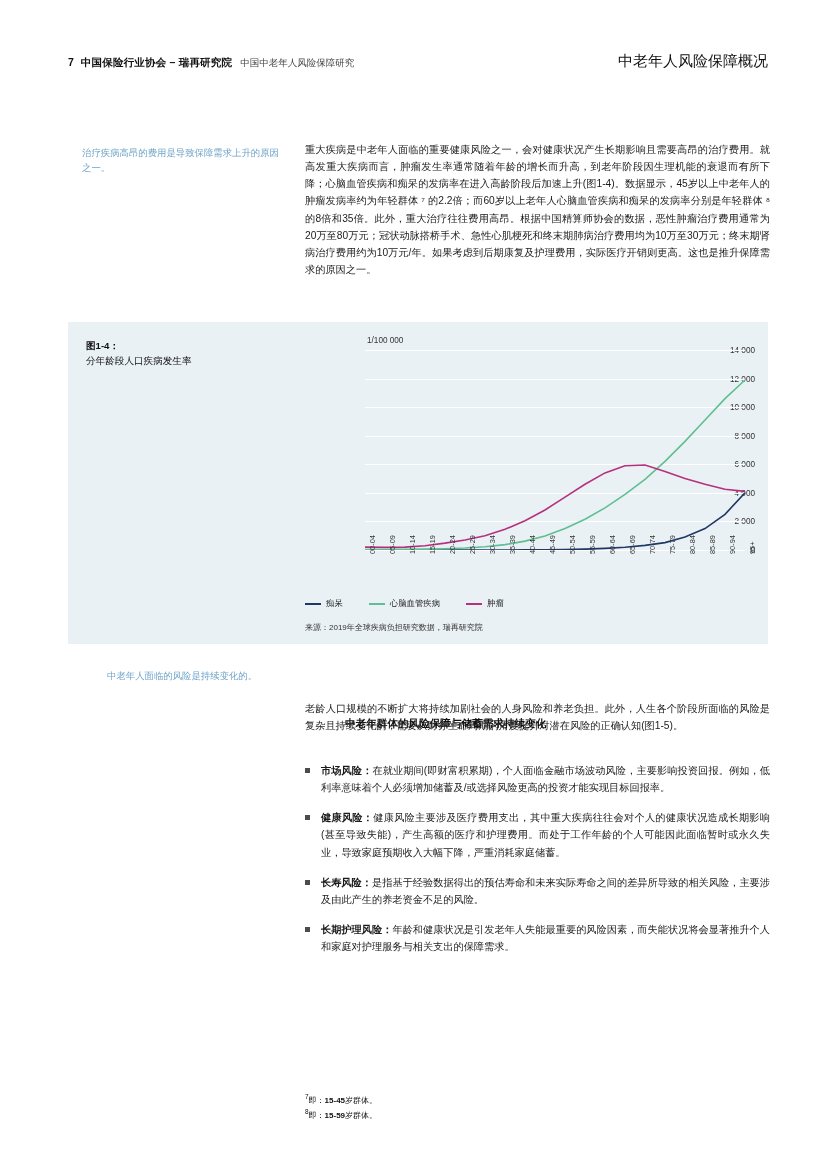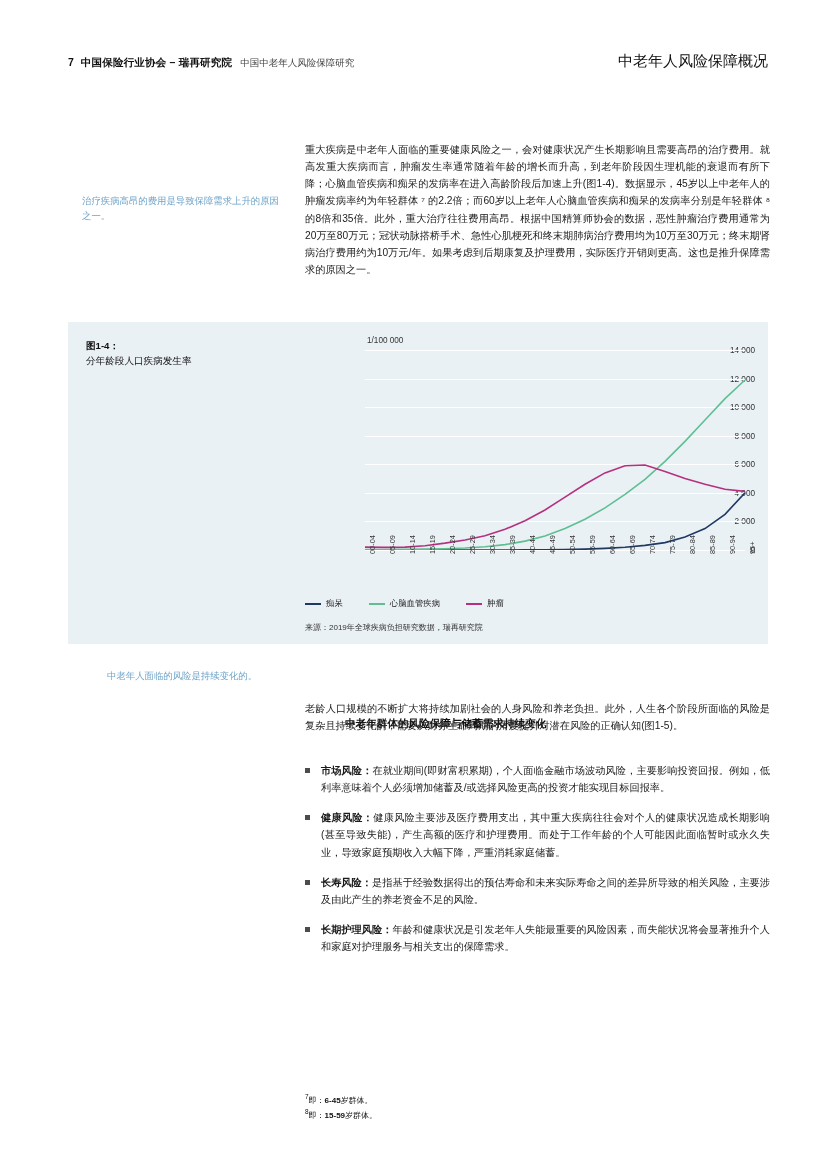--- a/index.html
+++ b/index.html
@@ -65,21 +65,21 @@
   .body-col {
     position: absolute;
     left: 305px;
     width: 465px;
     font-size: 10.2px;
     line-height: 1.68;
     color: #1a1a1a;
     text-align: justify;
   }
 
-  #intro-note { left: 82px; top: 145px; margin-top: 48px; }
+  #intro-note { left: 82px; top: 145px; }
   #intro-para { top: 141px; }
 
   
   .figure {
     position: absolute;
     left: 68px;
     top: 322px;
     width: 700px;
     height: 322px;
     background: #eaf1f5;
@@ -318,17 +318,17 @@
   <div class="body-col" id="sec2-para">老龄人口规模的不断扩大将持续加剧社会的人身风险和养老负担。此外，人生各个阶段所面临的风险是复杂且持续变化的，需要从财务生命周期的角度提升对潜在风险的正确认知(图1-5)。</div>
 
   <div class="bullets" id="bullets">
       <div class="bullet"><span class="marker"></span><b>市场风险：</b><span>在就业期间(即财富积累期)，个人面临金融市场波动风险，主要影响投资回报。例如，低利率意味着个人必须增加储蓄及/或选择风险更高的投资才能实现目标回报率。</span></div>
       <div class="bullet"><span class="marker"></span><b>健康风险：</b><span>健康风险主要涉及医疗费用支出，其中重大疾病往往会对个人的健康状况造成长期影响(甚至导致失能)，产生高额的医疗和护理费用。而处于工作年龄的个人可能因此面临暂时或永久失业，导致家庭预期收入大幅下降，严重消耗家庭储蓄。</span></div>
       <div class="bullet"><span class="marker"></span><b>长寿风险：</b><span>是指基于经验数据得出的预估寿命和未来实际寿命之间的差异所导致的相关风险，主要涉及由此产生的养老资金不足的风险。</span></div>
       <div class="bullet"><span class="marker"></span><b>长期护理风险：</b><span>年龄和健康状况是引发老年人失能最重要的风险因素，而失能状况将会显著推升个人和家庭对护理服务与相关支出的保障需求。</span></div>
     </div>
 
   <div class="footnotes" id="footnotes">
-      <div class="fn"><sup>7</sup><span>即：</span><b>6-45</b><span>岁群体。</span></div>
+      <div class="fn"><sup>7</sup><span>即：</span><b>15-45</b><span>岁群体。</span></div>
       <div class="fn"><sup>8</sup><span>即：</span><b>15-59</b><span>岁群体。</span></div>
     </div>
 
 </div>
 
 </body></html>

